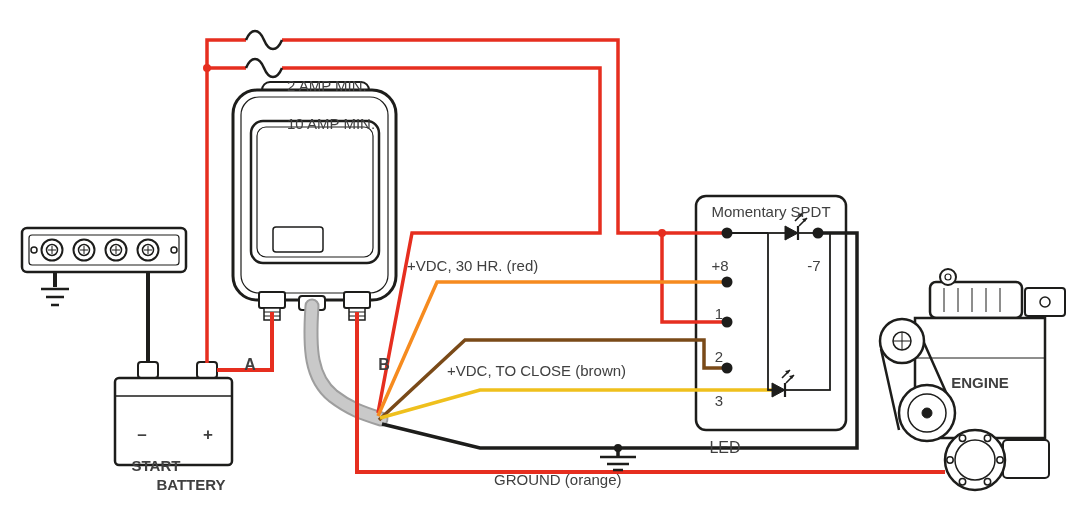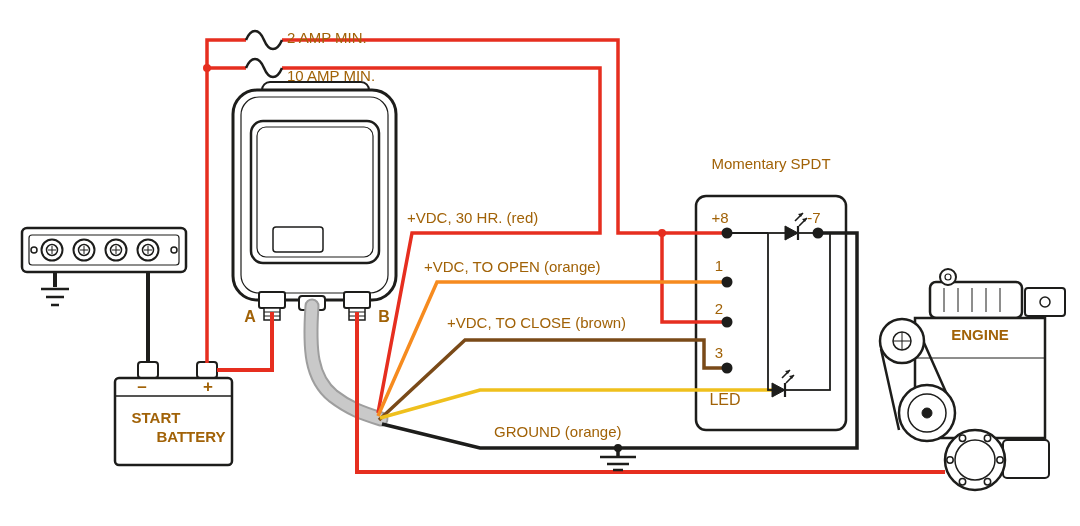--- a/index.html
+++ b/index.html
@@ -1,19 +1,19 @@
 <!DOCTYPE html>
 <html><head>
 <meta charset="utf-8">
 <style>
   html,body{margin:0;padding:0;background:#ffffff;}
   .stage{position:relative;width:1080px;height:526px;background:#ffffff;
          font-family:"Liberation Sans",sans-serif;overflow:hidden;}
   .stage svg{position:absolute;left:0;top:0;}
-  .lbl{position:absolute;font-size:15px;color:#a16207;white-space:nowrap;line-height:1.15;}
+  .lbl{position:absolute;font-size:15px;color:#404040;white-space:nowrap;line-height:1.15;margin-top:48px;}
   .b{font-weight:bold;}
   .ctr{text-align:center;}
   .big{font-size:16px;}
   .sign{font-size:17px;}
 </style>
 </head>
 <body>
 
 <div class="stage">
 
@@ -157,21 +157,20 @@
     <path d="M772,383 L772,397 L785,390 Z"></path>
     <path d="M785,383 V397" fill="none" stroke-width="2.2"></path>
     <path d="M782,378 L790,370 M786,383 L794,375" fill="none" stroke-width="1.6"></path>
     <path d="M790,370 l-5,1 l3,3 z M794,375 l-5,1 l3,3 z" stroke="none"></path>
   </g>
 </svg>
 
 <div class="lbl" style="left:287px;top:29px;">2 AMP MIN.</div>
 <div class="lbl" style="left:287px;top:67px;">10 AMP MIN.</div>
 <div class="lbl" style="left:407px;top:209px;">+VDC, 30 HR. (red)</div>
-<div class="lbl" style="left:424px;top:258px;">+VDC, TO OPEN (orange)</div>
 <div class="lbl" style="left:447px;top:314px;">+VDC, TO CLOSE (brown)</div>
 <div class="lbl" style="left:494px;top:423px;">GROUND (orange)</div>
 
 <div class="lbl ctr" style="left:686px;top:155px;width:170px;">Momentary SPDT</div>
 
 <div class="lbl ctr" style="left:700px;top:209px;width:40px;">+8</div>
 <div class="lbl ctr" style="left:794px;top:209px;width:40px;">-7</div>
 <div class="lbl ctr" style="left:708px;top:257px;width:22px;">1</div>
 <div class="lbl ctr" style="left:708px;top:300px;width:22px;">2</div>
 <div class="lbl ctr" style="left:708px;top:344px;width:22px;">3</div>

